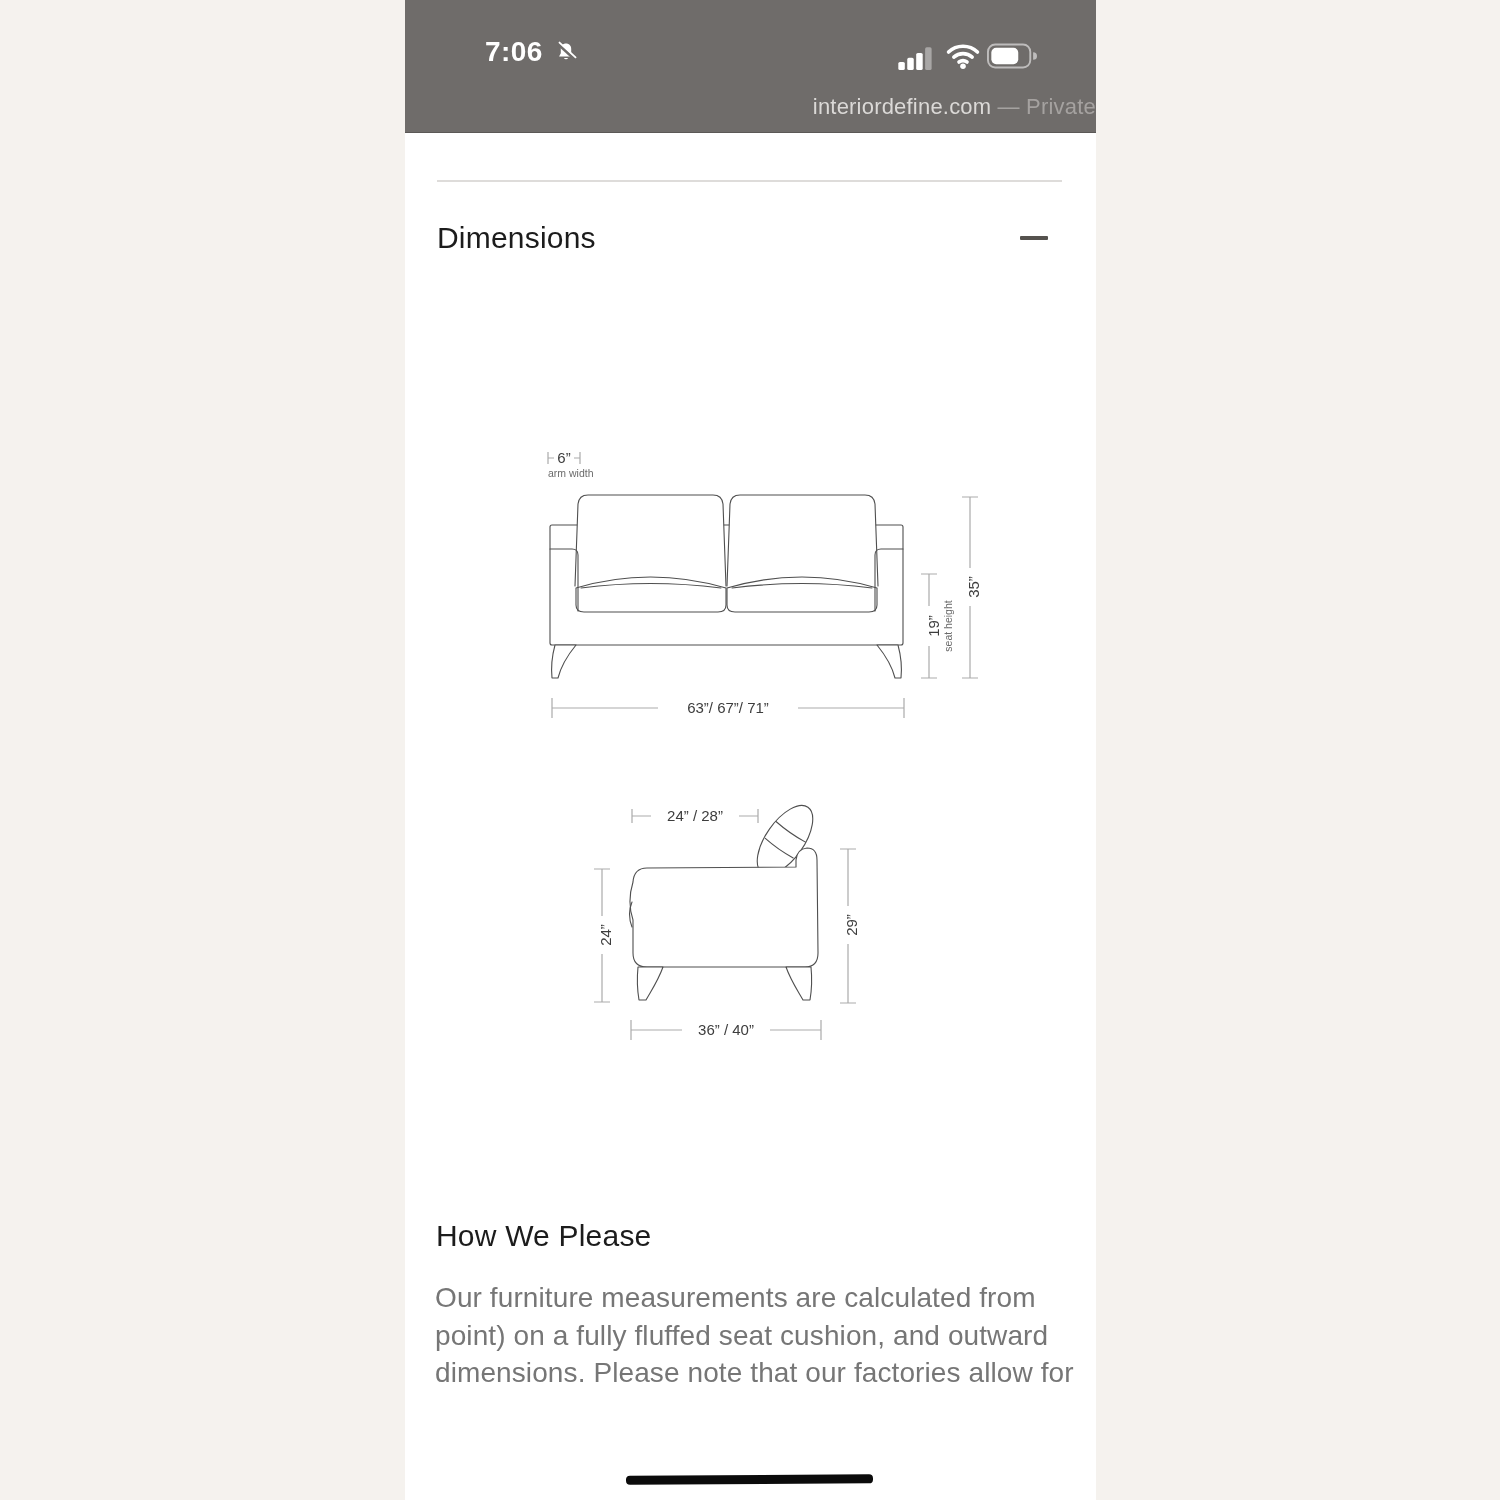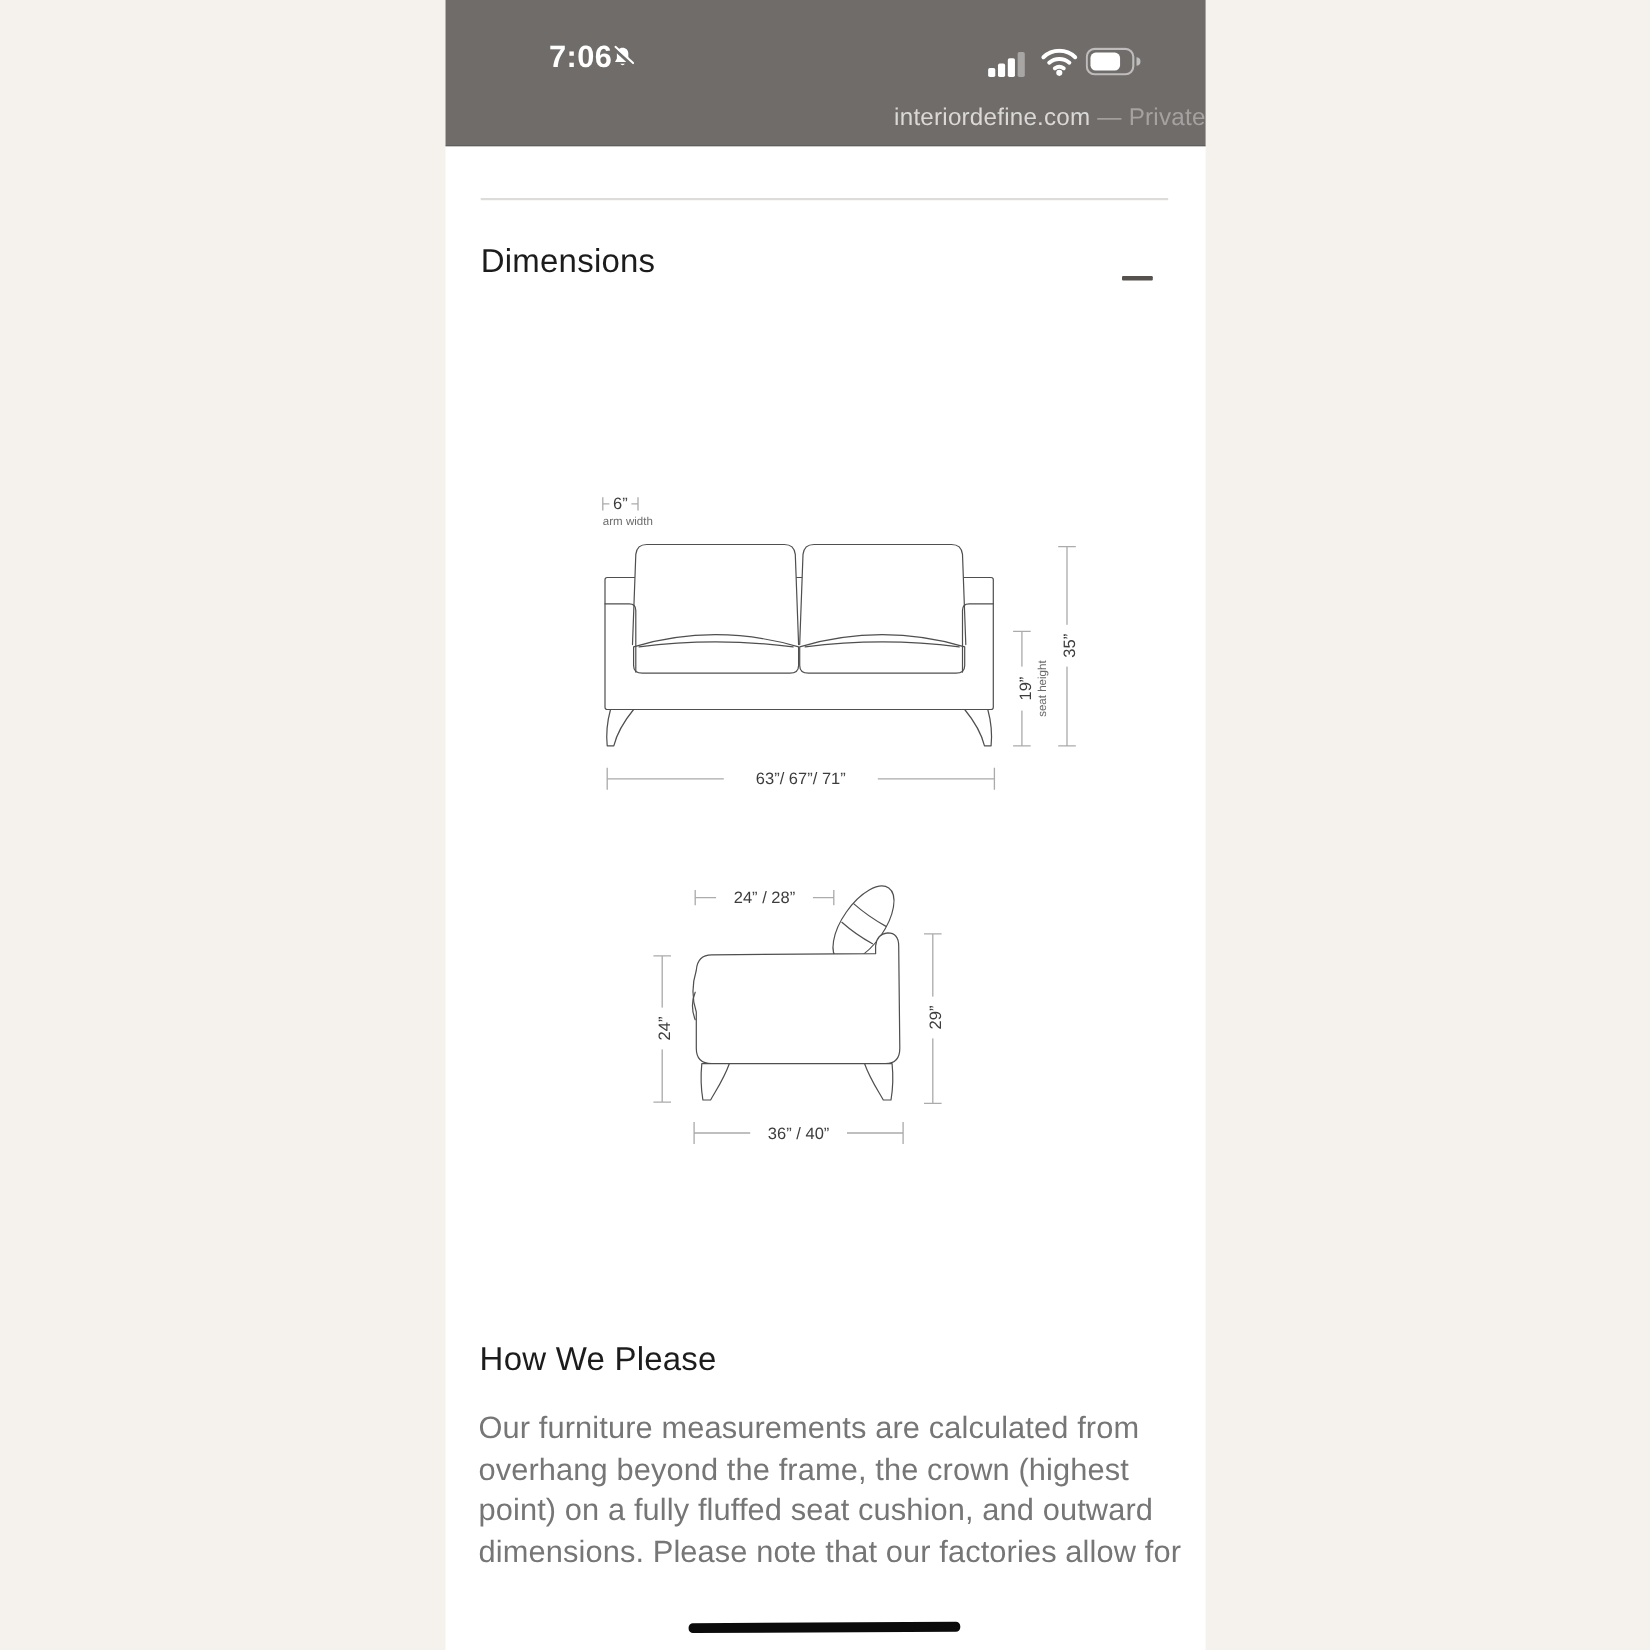--- a/index.html
+++ b/index.html
@@ -9,36 +9,36 @@
     font-family:"Liberation Sans", sans-serif;
   }
   .screen{position:absolute;left:405px;top:0;width:691px;height:1500px;background:#ffffff;}
   
   .statusbar{
     position:absolute;left:0;top:0;width:691px;height:133px;
     background:#6f6c6a;border-bottom:1px solid rgba(0,0,0,0.18);box-sizing:border-box;
   }
   .time{
     position:absolute;left:80px;top:36px;
-    font-size:28px;font-weight:700;color:#ffffff;letter-spacing:0.4px;margin-left:14px;
+    font-size:28px;font-weight:700;color:#ffffff;letter-spacing:0.4px;
   }
   .bell{position:absolute;left:148px;top:40px;width:26px;height:26px;}
   .sig{position:absolute;left:492px;top:44px;width:40px;height:26px;}
   .wifi{position:absolute;left:541px;top:44px;width:34px;height:25px;}
   .batt{position:absolute;left:582px;top:43px;width:50px;height:26px;}
   .urlbar{
     position:absolute;left:0;bottom:12px;width:100%;text-align:right;
     font-size:22px;color:#dbd9d7;letter-spacing:0.2px;cursor:pointer;
   }
   .urlbar .private{color:#a5a2a0;}
   
   .divider{position:absolute;left:437px;top:180px;width:625px;height:2px;background:#dedcda;}
   .section-header{
     position:absolute;left:437px;top:221px;width:626px;
-    display:flex;justify-content:space-between;align-items:flex-end;cursor:pointer;
+    display:flex;justify-content:space-between;align-items:center;cursor:pointer;
   }
   .section-header h2{
     margin:0;font-size:30px;font-weight:400;color:#1c1c1c;letter-spacing:0.2px;
   }
   .minus{width:28px;height:4px;background:#55524e;border-radius:1px;margin-right:15px;}
   .drawing{position:absolute;left:405px;top:430px;width:691px;height:620px;}
   .hwm-title{
     position:absolute;left:436px;top:1219px;margin:0;
     font-size:30px;font-weight:400;color:#1c1c1c;letter-spacing:0.2px;
   }
@@ -165,19 +165,18 @@
     </g>
     <g fill="#6b6b6b" font-size="10.5">
       <text x="143" y="47" text-anchor="start">arm width</text>
       <text transform="translate(543,196) rotate(-90)" text-anchor="middle" dominant-baseline="central">seat height</text>
     </g>
   </svg>
 
   <h3 class="hwm-title" style="left:31px;">How We Please</h3>
   <div class="paragraph" style="left:30px;">
       <div>Our furniture measurements are calculated from</div>
-      <div>overhang beyond the frame, the crown (highest</div>
       <div>point) on a fully fluffed seat cushion, and outward</div>
       <div>dimensions. Please note that our factories allow for</div>
     </div>
   <div class="redaction" style="left:221px;"></div>
 
 </div>
 
 </body></html>

